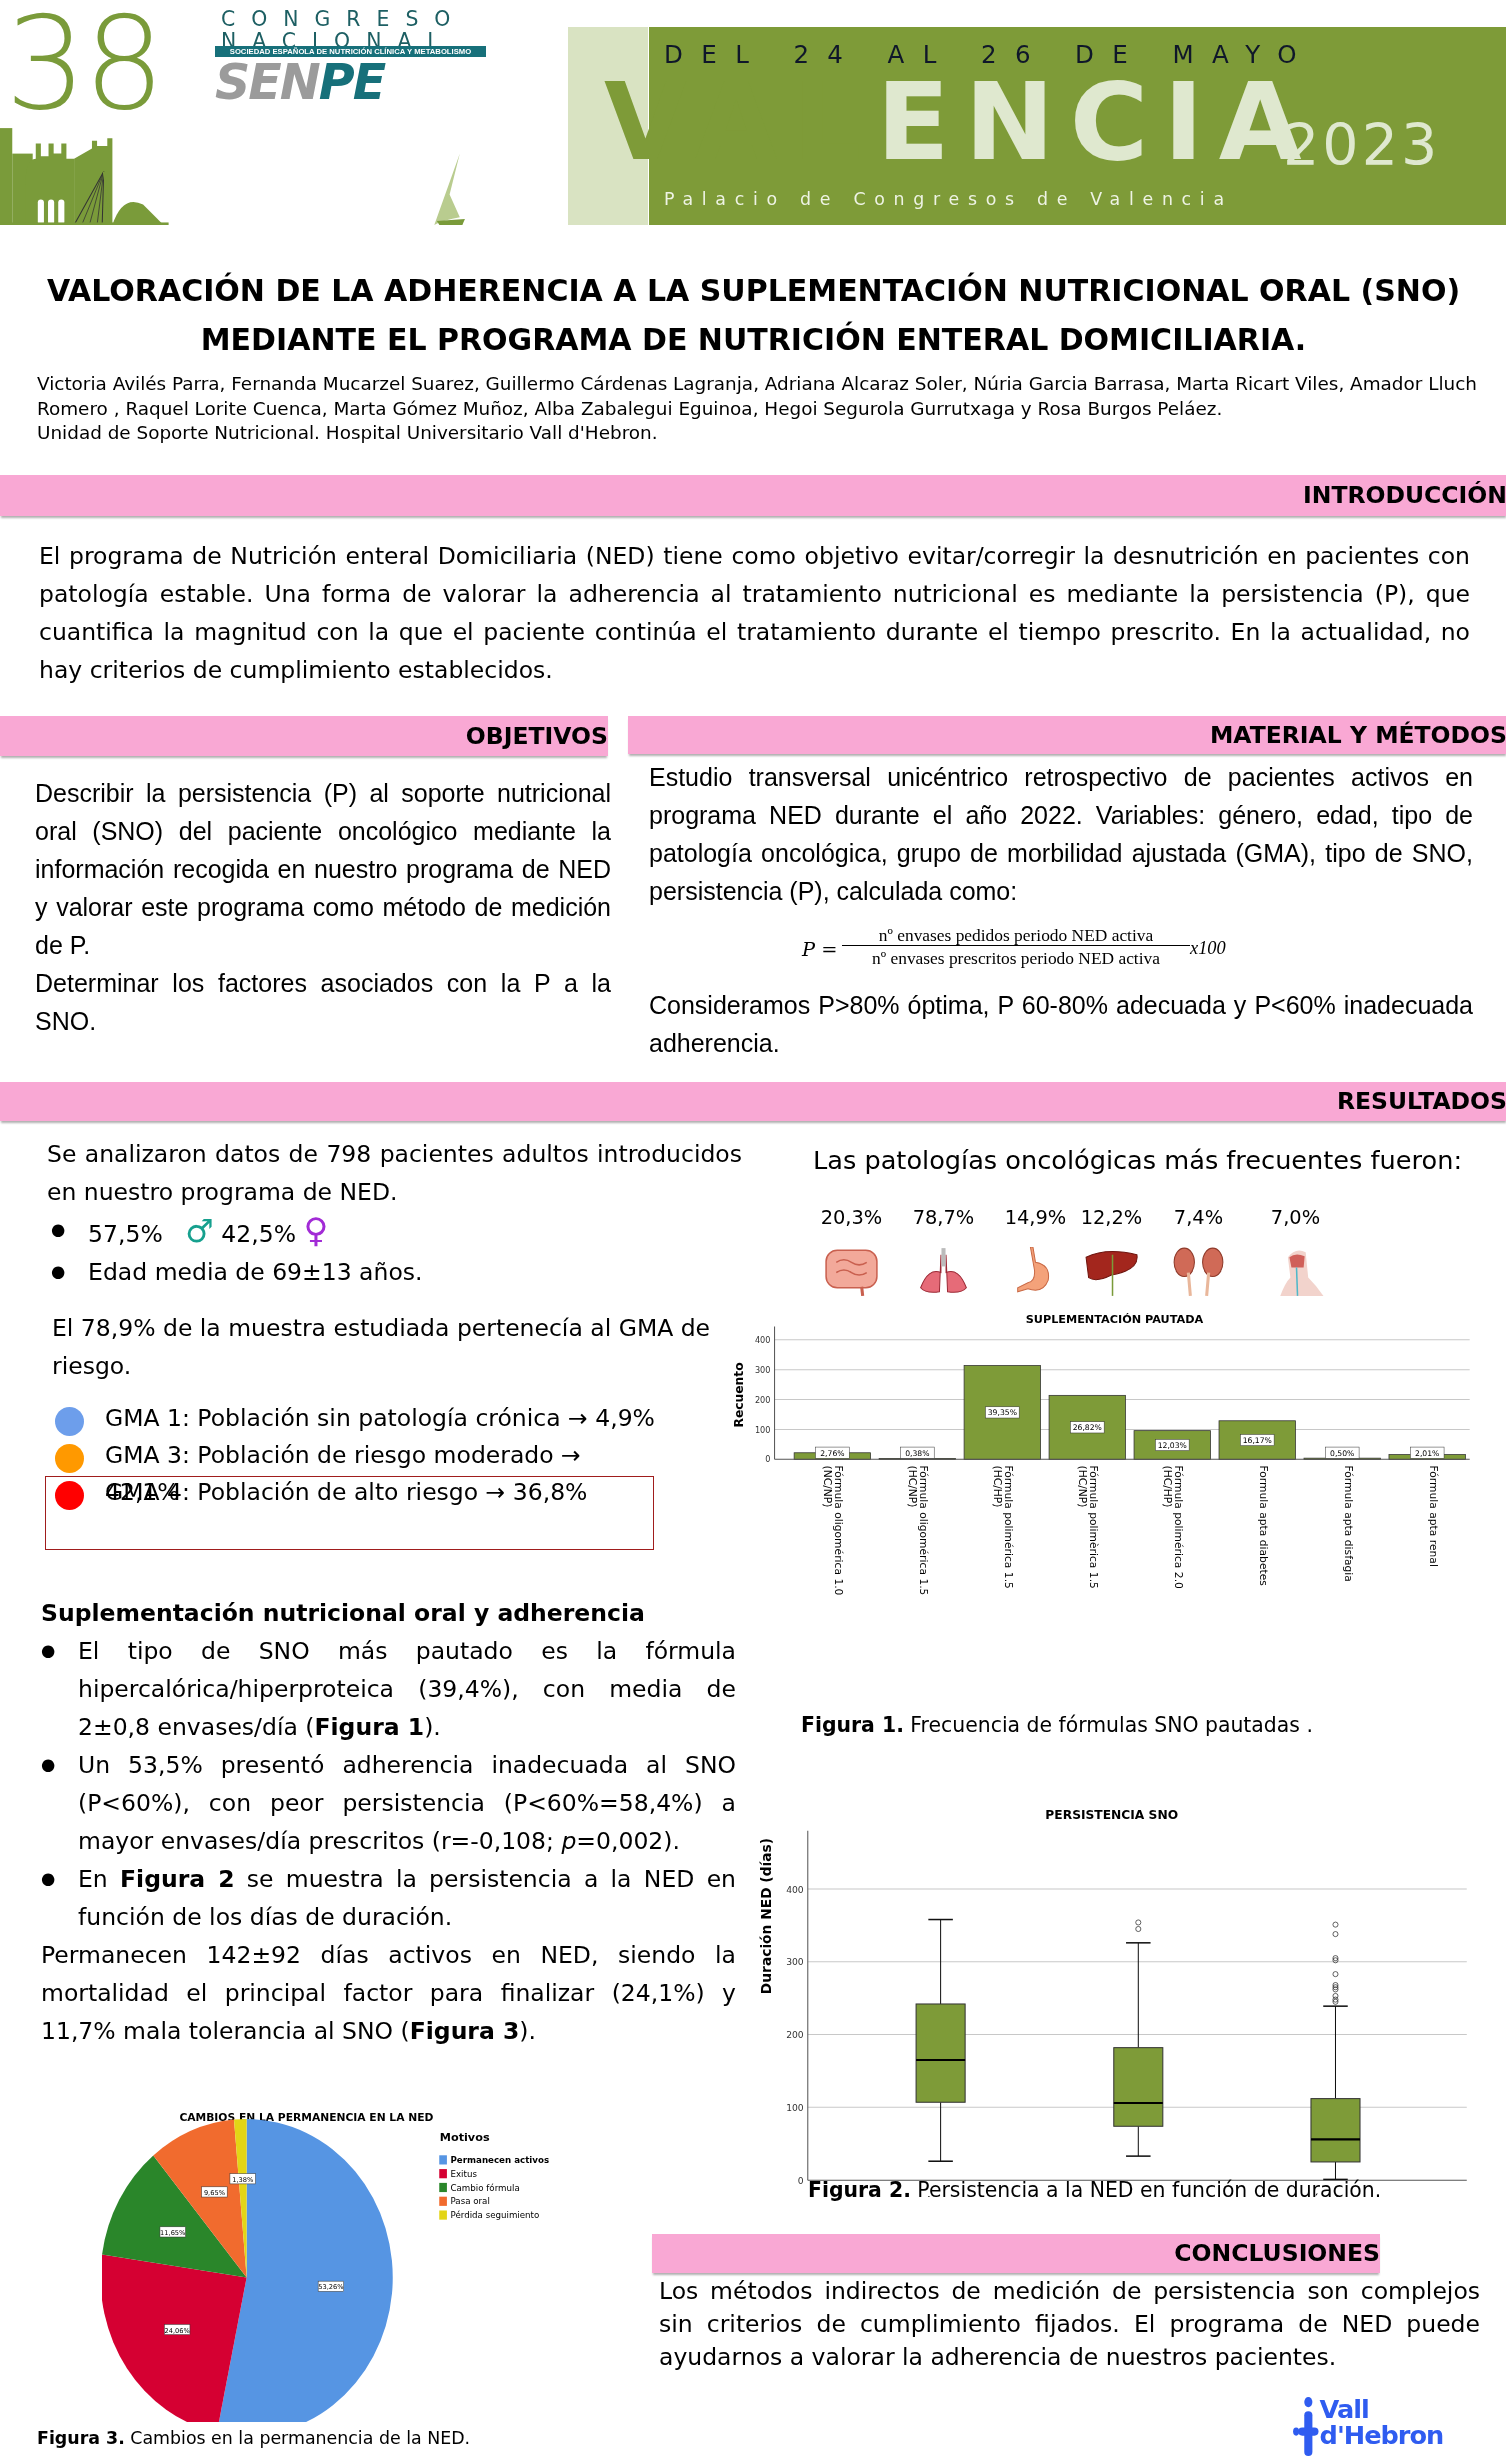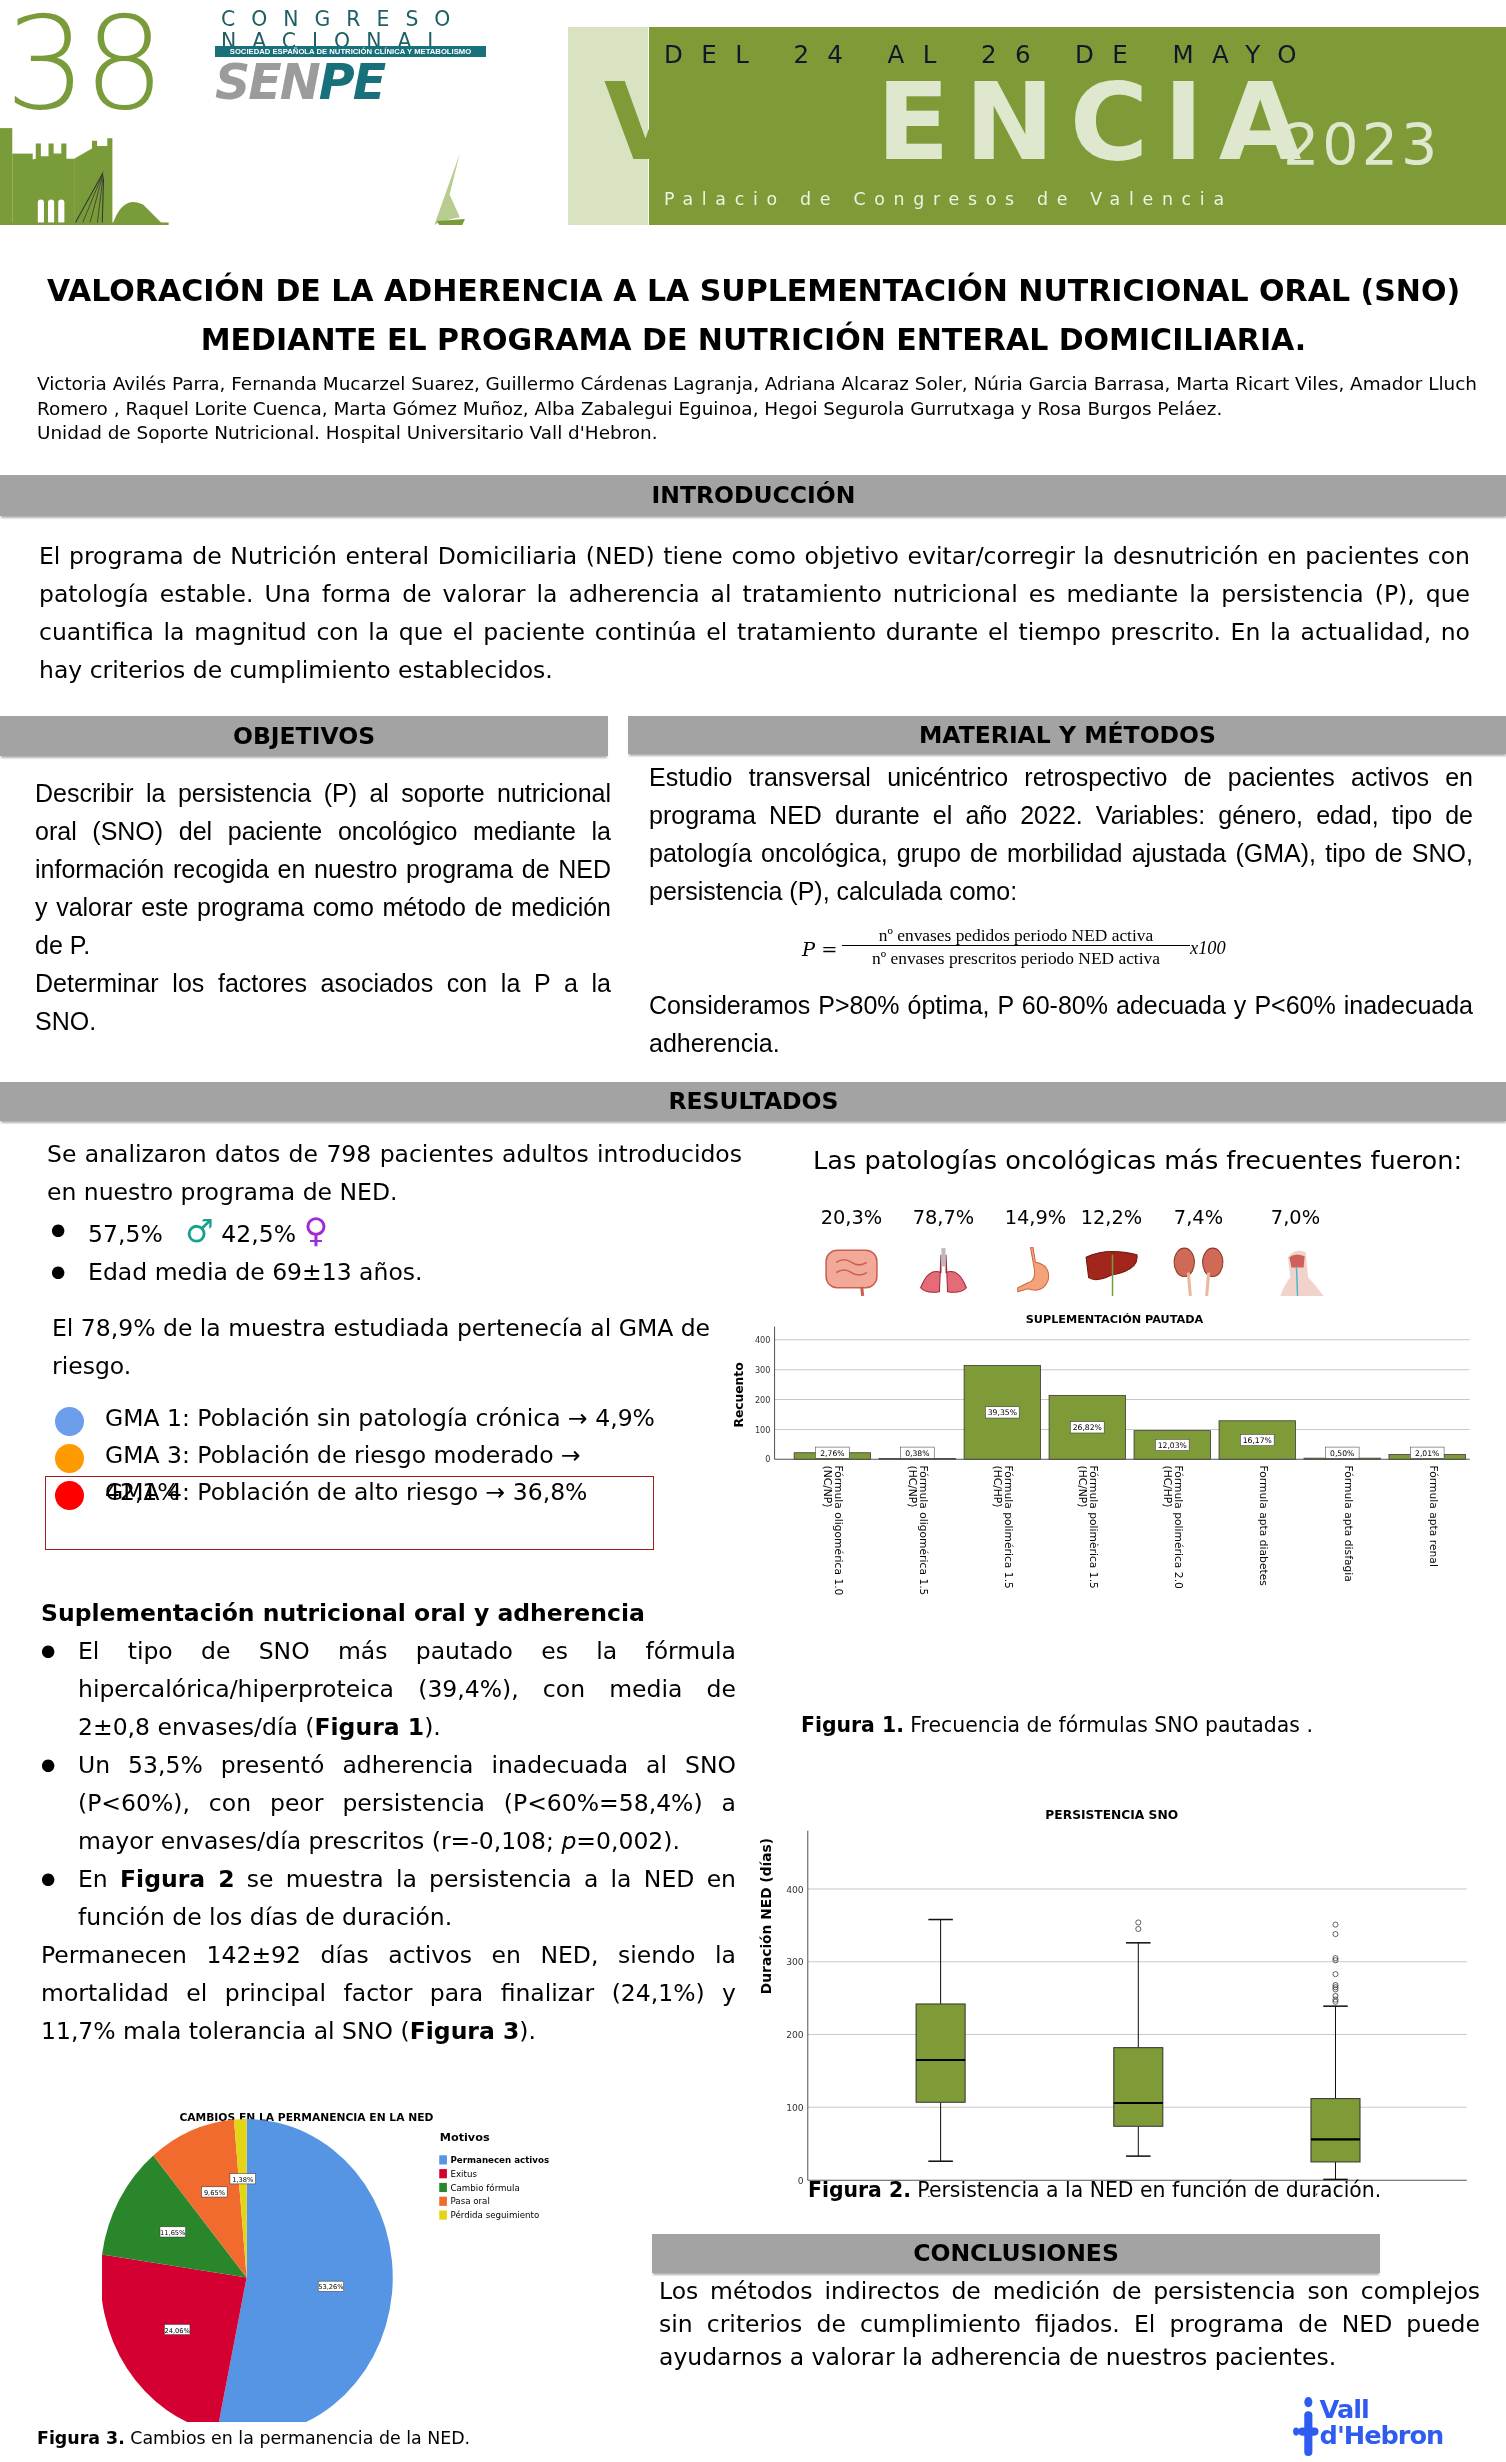--- a/index.html
+++ b/index.html
@@ -25,21 +25,21 @@
   .banner-city .c2 { color: #dfe8cf; }
   .banner-year { left: 1283px; top: 112px; font-family: "DejaVu Sans", sans-serif; font-size: 57px; letter-spacing: 3.1px; color: #dfe8cf; }
   .banner-venue { left: 664px; top: 189px; font-family: "DejaVu Sans", sans-serif; font-size: 17.4px; letter-spacing: 8.7px; color: #eef3e4; white-space: nowrap; }
 
   
   .title { left: 31px; top: 266px; width: 1445px; text-align: center; font-family: "DejaVu Sans", sans-serif; font-weight: bold; font-size: 30px; line-height: 49px; }
   .authors { left: 37px; top: 372px; width: 1462px; font-family: "DejaVu Sans", sans-serif; font-size: 18.4px; line-height: 24.5px; }
   .affil { left: 37px; top: 421px; font-family: "DejaVu Sans", sans-serif; font-size: 18.4px; line-height: 24.5px; }
 
   
-  .sec-head { background: #a3a3a3; box-shadow: 0 3.1px 2px -1px #b0b0b0; text-align: center; font-family: "DejaVu Sans", sans-serif; font-weight: bold; font-size: 23.5px; }
+  .sec-head { background: #f9a8d4; box-shadow: 0 3.1px 2px -1px #b0b0b0; text-align: right; font-family: "DejaVu Sans", sans-serif; font-weight: bold; font-size: 23.5px; }
   #intro-head { left: 0; top: 475px; width: 1507px; height: 41px; line-height: 41px; }
   #obj-head { left: 0; top: 716px; width: 608px; height: 40px; line-height: 40px; }
   #mat-head { left: 628px; top: 716px; width: 879px; height: 38px; line-height: 38px; }
   #res-head { left: 0; top: 1082px; width: 1507px; height: 39px; line-height: 39px; }
   #conc-head { left: 652px; top: 2234px; width: 728px; height: 39px; line-height: 39px; }
 
   .body-text { font-family: "Liberation Sans", sans-serif; font-size: 25px; line-height: 38px; text-align: justify; }
   .body-text-dv { font-family: "DejaVu Sans", sans-serif; font-size: 23.5px; line-height: 38px; text-align: justify; }
 
   #intro-text { left: 39px; top: 537px; width: 1431px; }

